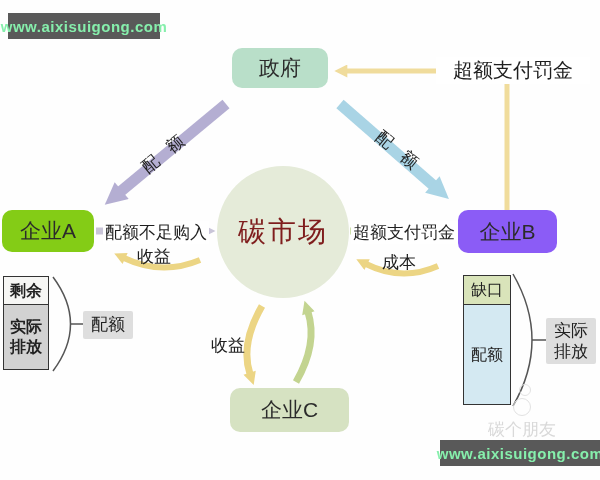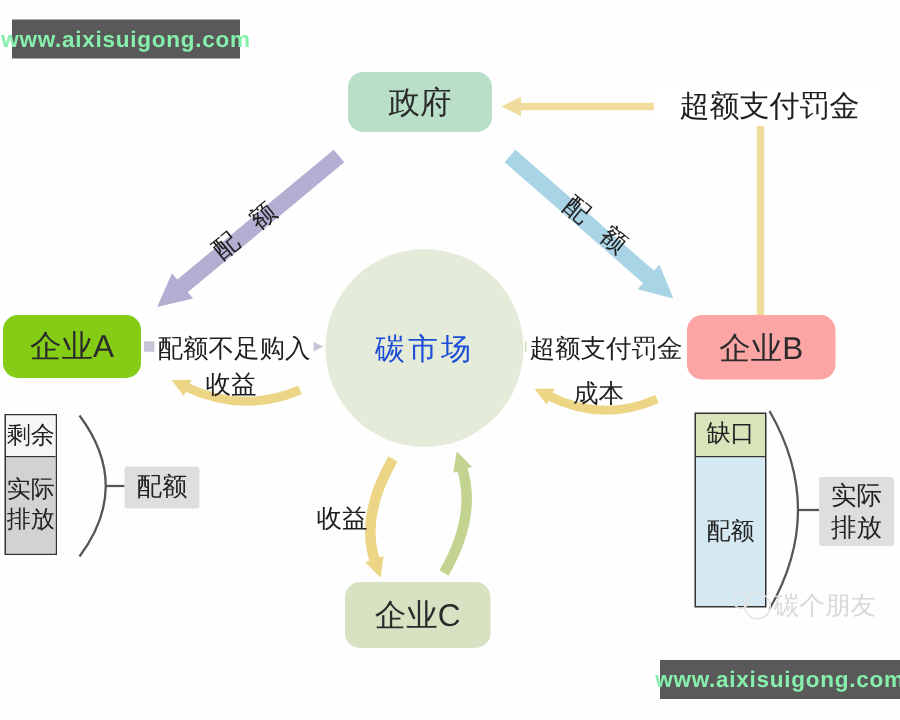--- a/index.html
+++ b/index.html
@@ -5,31 +5,31 @@
   html,body{margin:0;padding:0;background:#fff;}
   #stage{position:relative;width:600px;height:480px;background:#fefefe;overflow:hidden;
          font-family:"Liberation Sans","DejaVu Sans",sans-serif;color:#222;}
   .abs{position:absolute;}
   svg.overlay{position:absolute;left:0;top:0;z-index:1;pointer-events:none;}
   .bar{background:#595959;color:#86efac;font-size:15px;font-weight:bold;
        display:flex;align-items:center;justify-content:center;z-index:3;letter-spacing:.5px;}
   .node{border-radius:10px;display:flex;align-items:center;justify-content:center;
         font-size:21px;color:#2b2b2b;z-index:2;}
   .circle{border-radius:50%;display:flex;align-items:center;justify-content:center;
-          font-size:20px;color:#1d4ed8;letter-spacing:2px;z-index:2;}
+          font-size:28px;color:#7f1d1d;letter-spacing:2px;z-index:2;}
   .flow-label{font-size:17px;color:#1f1f1f;z-index:2;white-space:nowrap;}
   .mask{background:#fff;padding:0 2px;}
   .rot{letter-spacing:5px;}
   .stack{border:1.5px solid #333;box-sizing:border-box;z-index:2;display:flex;flex-direction:column;}
   .cell{display:flex;align-items:center;justify-content:center;font-size:16px;
         text-align:center;line-height:1.25;}
   .cell.top-cell{border-bottom:1.5px solid #333;}
   .badge{background:#dedede;display:flex;align-items:center;justify-content:center;
          font-size:17px;text-align:center;line-height:1.25;border-radius:2px;z-index:2;}
-  .watermark{z-index:2;color:#d9d9d9;font-size:17px;display:flex;align-items:center;gap:2px;}
+  .watermark{z-index:2;color:#d9d9d9;font-size:17px;display:flex;align-items:center;gap:2px;flex-direction:column;}
   .wm-circle{width:16px;height:16px;border:1.5px solid #e2e2e2;border-radius:50%;display:inline-block;}
   .wm-circle.small{width:10px;height:10px;margin-right:-6px;margin-top:-8px;}
 </style>
 </head>
 <body>
 
 <div id="stage">
 
   <svg class="overlay" width="600" height="480" viewBox="0 0 600 480">
     <defs>
@@ -77,42 +77,42 @@
 
   <div class="abs bar" style="left:8px;top:13px;width:152px;height:26px;">www.aixisuigong.com</div>
   <div class="abs bar" style="left:440px;top:440px;width:160px;height:26px;">www.aixisuigong.com</div>
 
   <div class="abs node" style="left: 232px; top: 48px; width: 96px; height: 40px; background-color: rgb(185, 223, 201);">政府</div>
 
   <div class="abs circle" style="left: 217px; top: 166px; width: 132px; height: 132px; background-color: rgb(229, 235, 217);">碳市场</div>
 
   <div class="abs node" style="left: 2px; top: 210px; width: 92px; height: 42px; background-color: #84cc16;">企业A</div>
 
-  <div class="abs node" style="left: 458px; top: 210px; width: 99px; height: 43px; background-color: #fca5a5;">企业B</div>
+  <div class="abs node" style="left: 458px; top: 210px; width: 99px; height: 43px; background-color: #8b5cf6;">企业B</div>
 
-  <div class="abs node" style="left: 230px; top: 388px; width: 97px; height: 44px; background-color: rgb(214, 226, 194);">企业C</div>
+  <div class="abs node" style="left: 230px; top: 388px; width: 119px; height: 44px; background-color: rgb(214, 226, 194);">企业C</div>
 
   <div class="abs flow-label mask" style="left:436px;top:57px;width:150px;font-size:20px;text-align:center;">超额支付罚金</div>
 
   <div class="abs flow-label rot" style="left:138px;top:141px;transform:rotate(-39deg);">配 额</div>
 
   <div class="abs flow-label rot" style="left:372px;top:140px;transform:rotate(39deg);">配 额</div>
 
   <div class="abs flow-label mask" style="left:103px;top:221px;">配额不足购入</div>
 
   <div class="abs flow-label" style="left:137px;top:245px;">收益</div>
 
   <div class="abs flow-label mask" style="left:351px;top:221px;">超额支付罚金</div>
 
   <div class="abs flow-label" style="left:382px;top:251px;text-align:right;">成本</div>
 
   <div class="abs flow-label" style="left:211px;top:334px;">收益</div>
 
 
-  <div class="abs stack" style="left:3px;top:276px;width:35px;height:94px;">
+  <div class="abs stack" style="left:3px;top:276px;width:46px;height:94px;font-weight:bold;">
     <div class="cell top-cell" style="height: 27px; background-color: rgb(246, 246, 244);">剩余</div>
     <div class="cell" style="flex: 1 1 0%; background-color: rgb(210, 210, 210);">实际排放</div>
   </div>
   <div class="abs badge" style="left:83px;top:311px;width:50px;height:28px;">配额</div>
 
   <div class="abs stack" style="left:463px;top:275px;width:48px;height:130px;">
     <div class="cell top-cell" style="height: 28px; background-color: rgb(217, 228, 186);">缺口</div>
     <div class="cell" style="flex: 1 1 0%; background-color: rgb(212, 233, 242);">配额</div>
   </div>
   <div class="abs badge" style="left:546px;top:318px;width:50px;height:46px;">实际排放</div>

